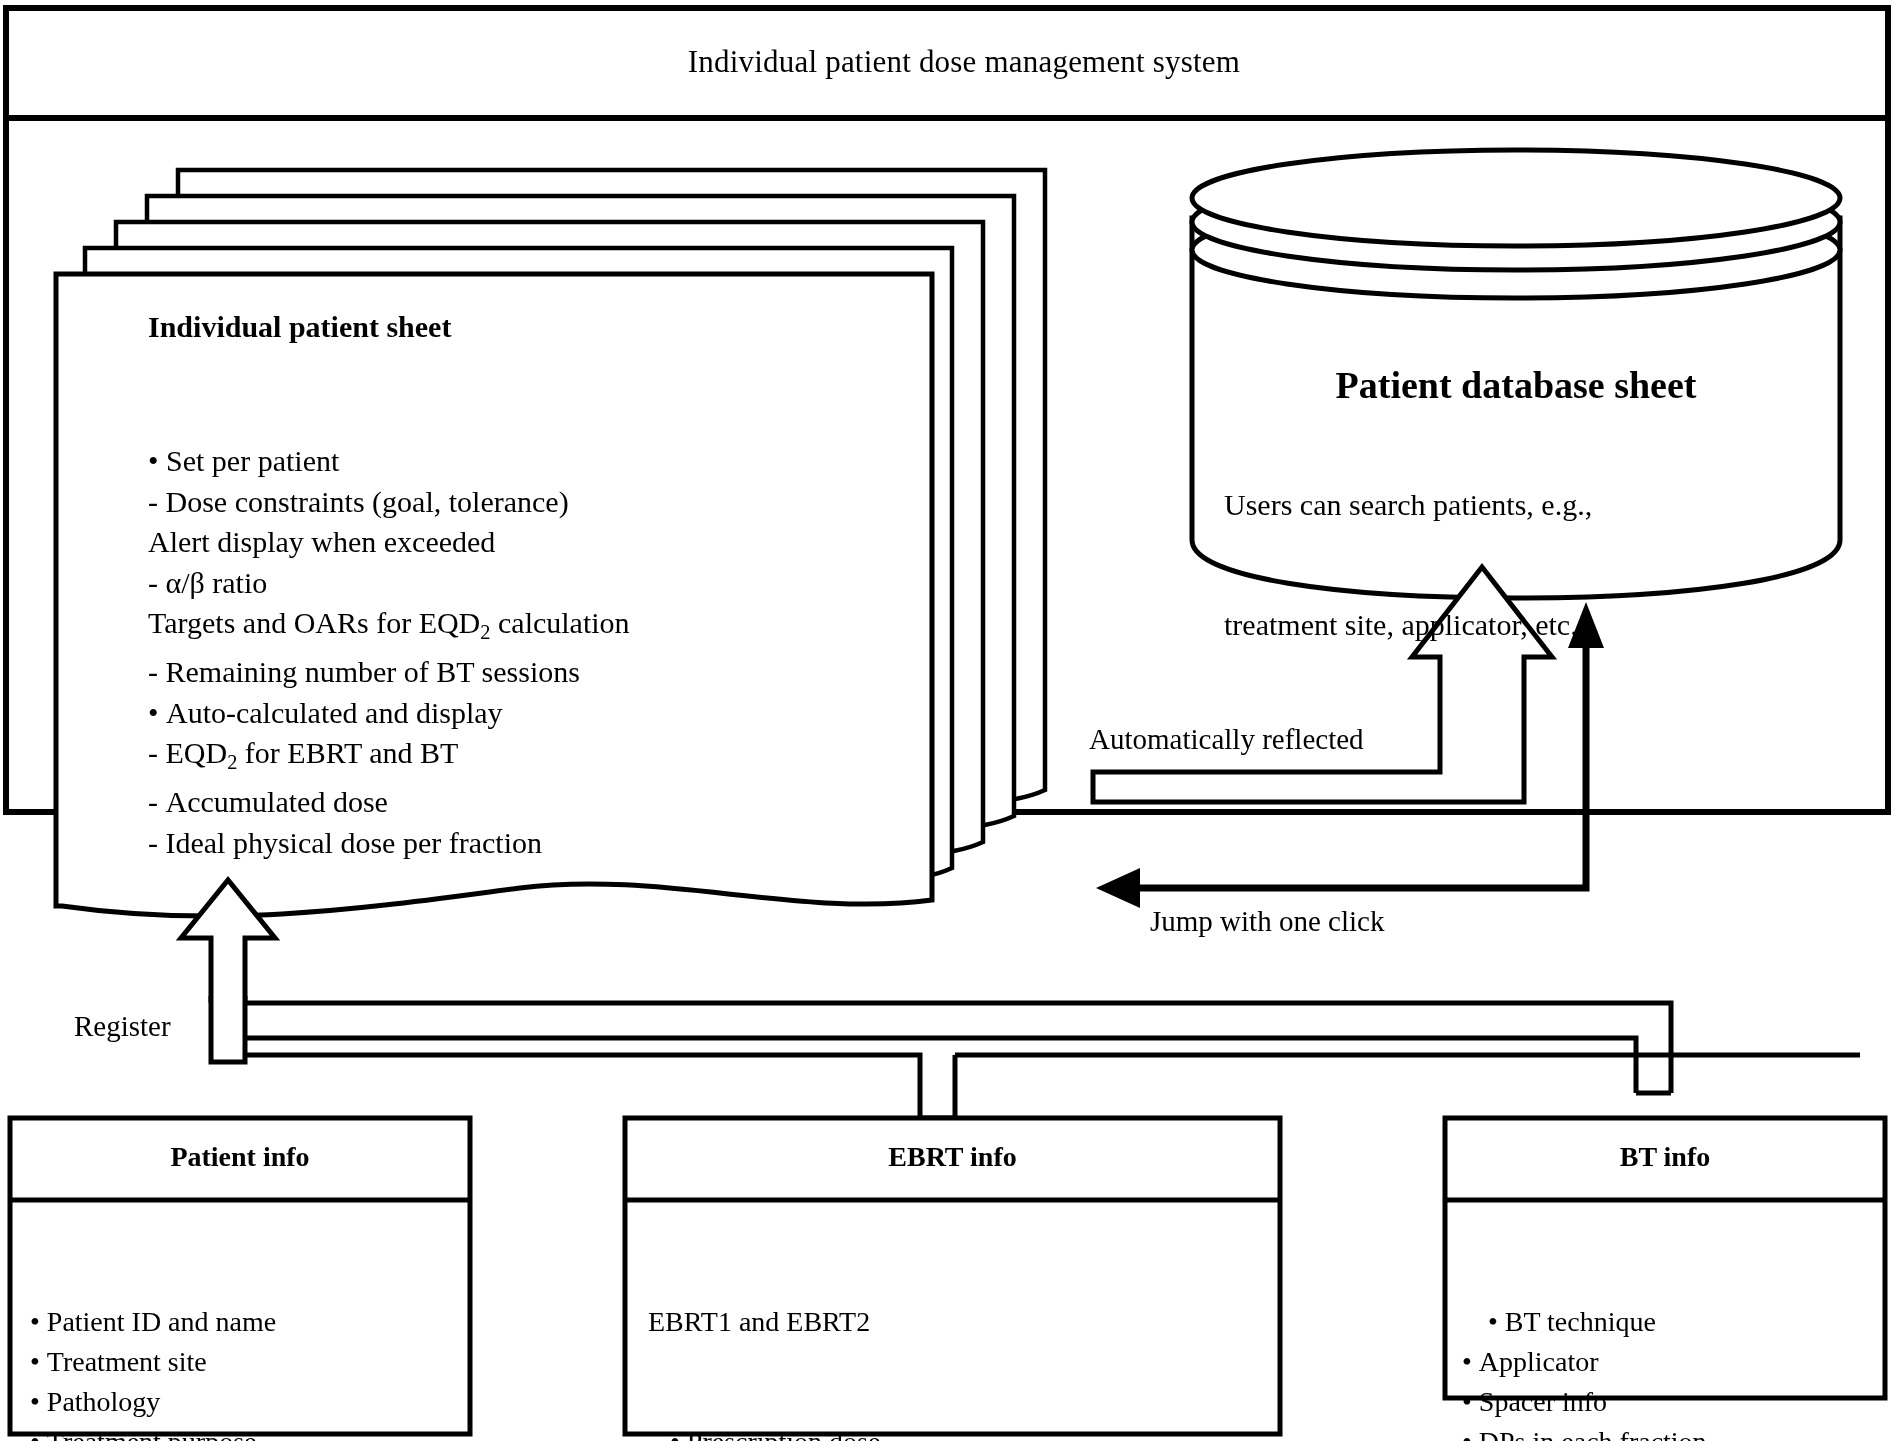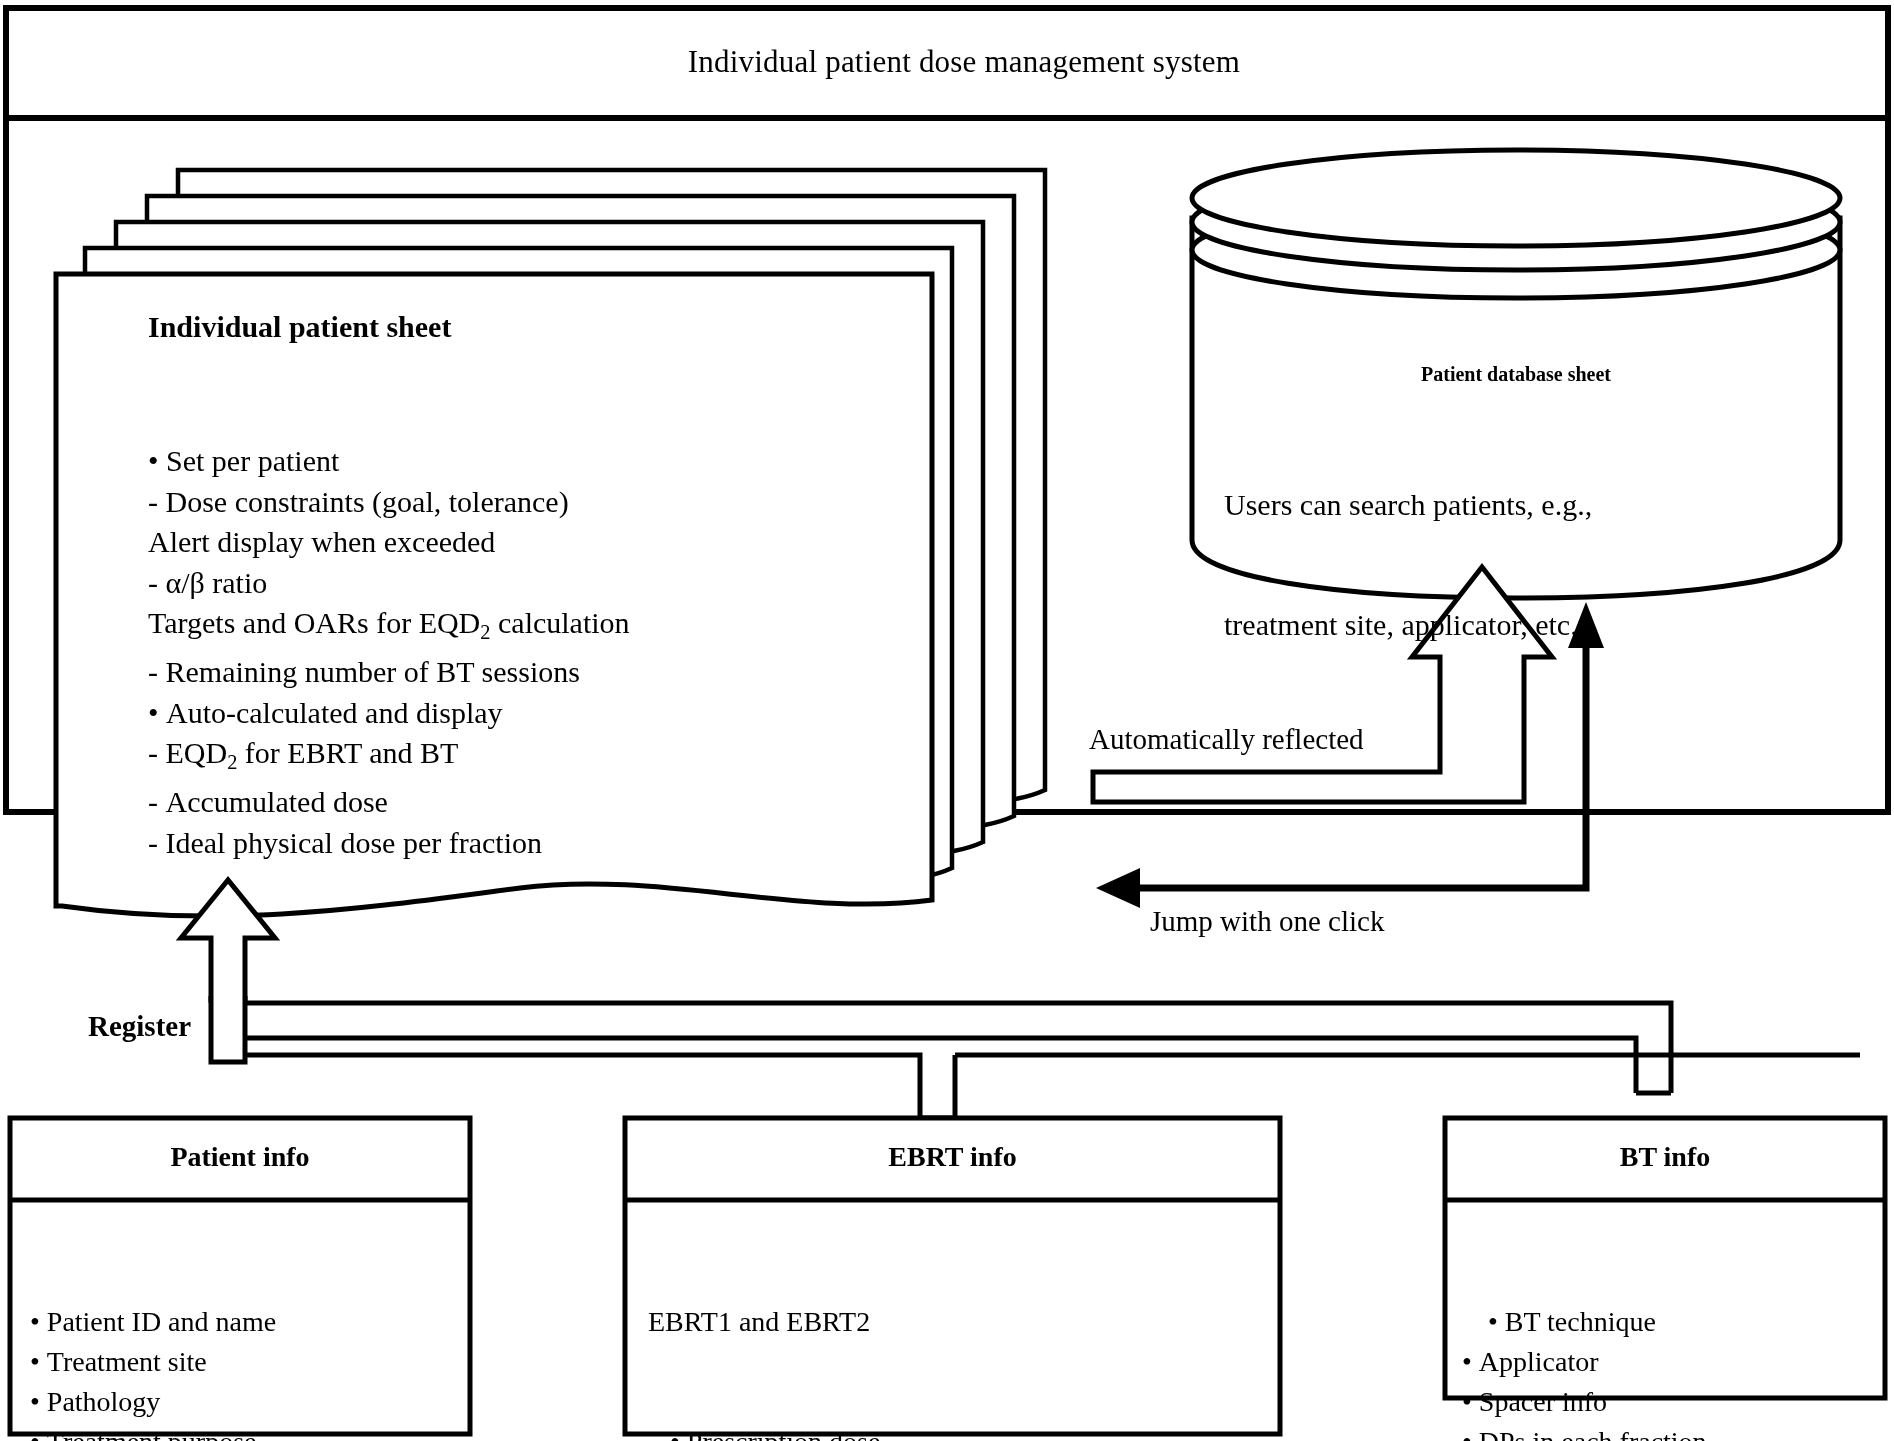--- a/index.html
+++ b/index.html
@@ -4,21 +4,21 @@
 <style>
   html,body{margin:0;padding:0;background:#ffffff;}
   body{width:1894px;height:1441px;overflow:hidden;
        font-family:"Liberation Serif","DejaVu Serif",serif;color:#000;}
   #stage{position:relative;width:1894px;height:1441px;}
   svg.layer{position:absolute;left:0;top:0;width:1894px;height:1441px;}
   .txt{position:absolute;white-space:pre;color:#000;}
   .sys-title{font-size:31px;font-weight:normal;letter-spacing:.2px;margin-left:17px;}
   .sheet-h{font-size:30px;font-weight:bold;}
   .sheet-l{font-size:30px;line-height:40.5px;}
-  .db-h{font-size:20px;font-weight:bold;}
+  .db-h{font-size:38px;font-weight:bold;}
   .db-l{font-size:30px;line-height:40px;}
   .edge-lbl{font-size:29px;}
   .box-h{font-size:28px;font-weight:bold;}
   .box-l{font-size:28px;line-height:40px;}
   sub{font-size:0.68em;vertical-align:-0.28em;}
   ul.plain{margin:0;padding:0;list-style:none;}
   ul.plain li{margin:0;padding:0;}
   .indent1{padding-left:22px;}
   .indent2{padding-left:40px;}
 </style>
@@ -103,21 +103,21 @@
   </div>
 
   <div class="txt db-h" style="left:1192px;top:363px;width:648px;text-align:center;">Patient database sheet</div>
   <div class="txt db-l" style="left:1224px;top:405px;width:620px;">
     <div>Users can search patients, e.g.,</div>
     <div>treatment site, applicator, etc.</div>
   </div>
 
   <div class="txt edge-lbl" style="left:1089px;top:723px;">Automatically reflected</div>
   <div class="txt edge-lbl" style="left:1150px;top:905px;">Jump with one click</div>
-  <div class="txt edge-lbl" style="left:88px;top:1010px;font-weight:bold;">Register</div>
+  <div class="txt edge-lbl" style="left:74px;top:1010px;">Register</div>
 
   <div class="txt box-h" style="left:10px;top:1141px;width:460px;text-align:center;">Patient info</div>
   <div class="txt box-l" style="left:30px;top:1222px;width:440px;">
     <ul class="plain" id="box0-list"><li style="padding-left: 0px;">•&nbsp;Patient ID and name</li><li style="padding-left: 0px;">•&nbsp;Treatment site</li><li style="padding-left: 0px;">•&nbsp;Pathology</li><li style="padding-left: 0px;">•&nbsp;Treatment purpose</li></ul>
   </div>
 
   <div class="txt box-h" style="left:625px;top:1141px;width:655px;text-align:center;">EBRT info</div>
   <div class="txt box-l" style="left:648px;top:1222px;width:630px;">
     <div>EBRT1 and EBRT2</div>
     <ul class="plain" id="box1-list"><li style="padding-left: 22px;">•&nbsp;Prescription dose</li></ul>

